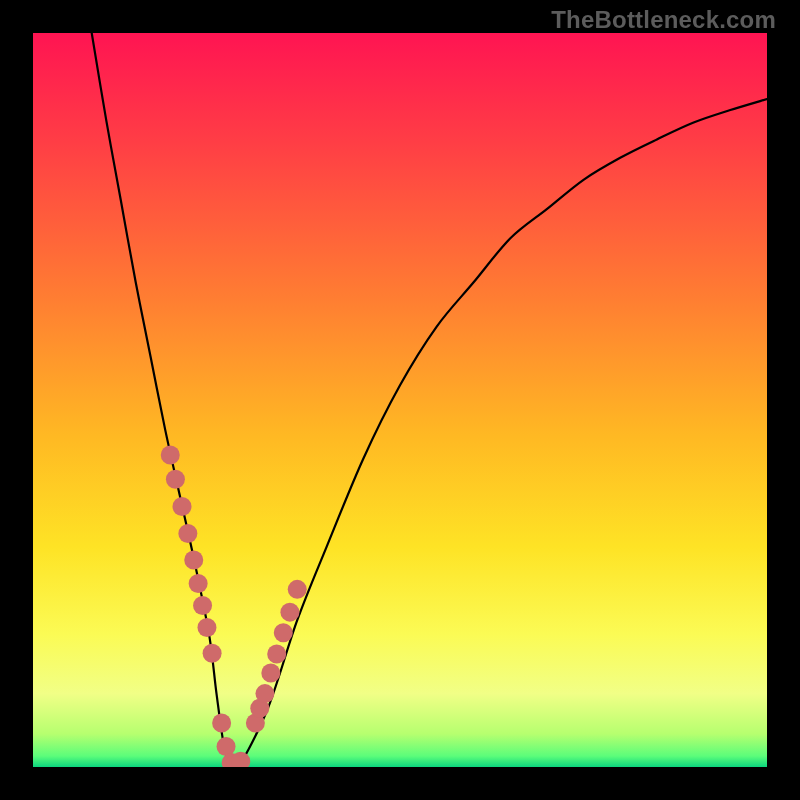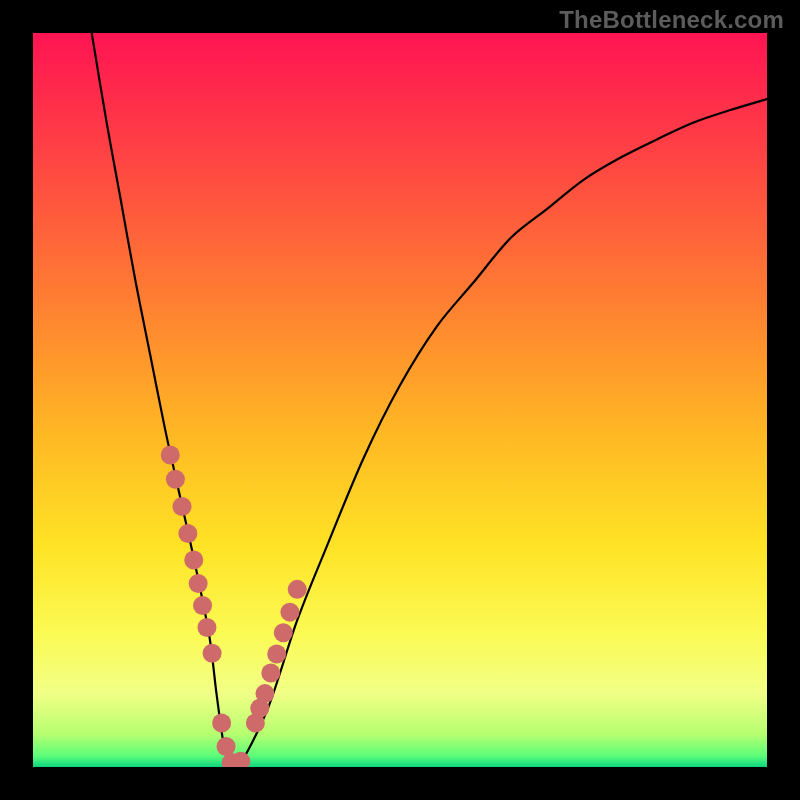--- a/index.html
+++ b/index.html
@@ -21,21 +21,21 @@
     position: absolute;
     left: 33px;
     top: 33px;
     width: 734px;
     height: 734px;
     overflow: hidden;
   }
   .watermark {
     position: absolute;
     top: 6px;
-    right: 16px;
+    right: 24px;
     color: #5c5c5c;
     font-size: 24px;
     font-weight: 600;
     letter-spacing: 0.2px;
     z-index: 10;
   }
   svg {
     display: block;
     width: 100%;
     height: 100%;

